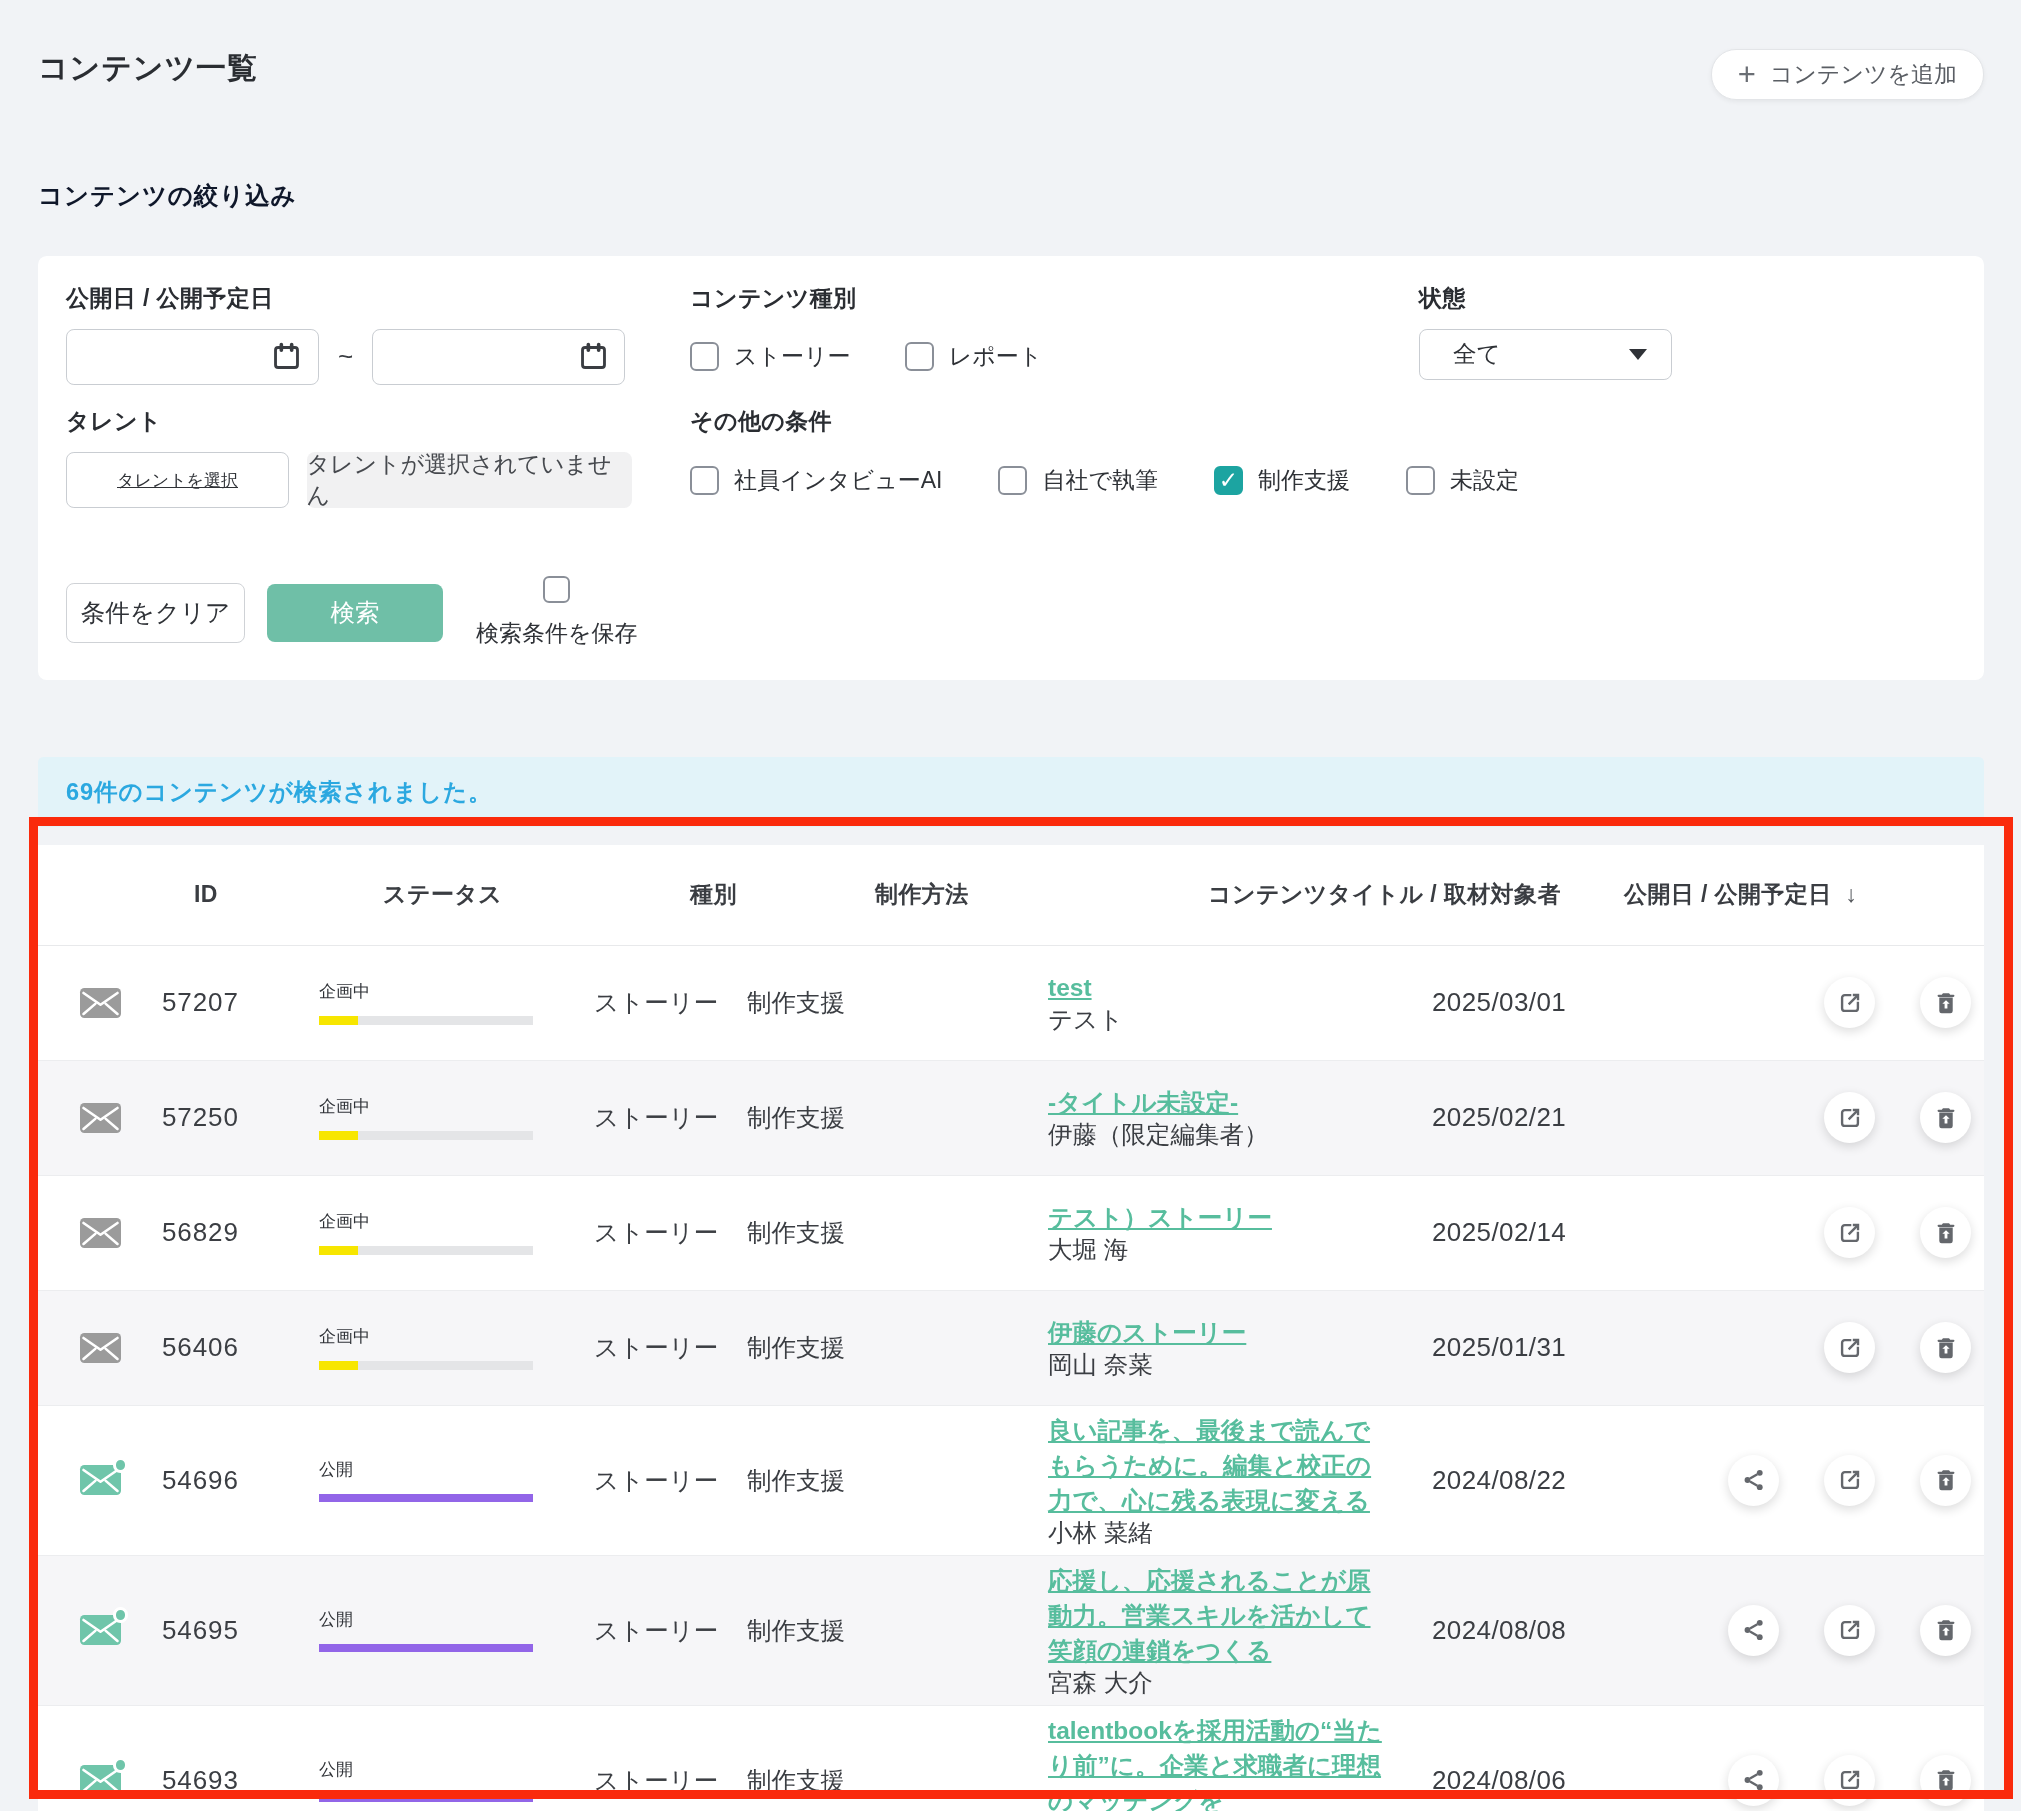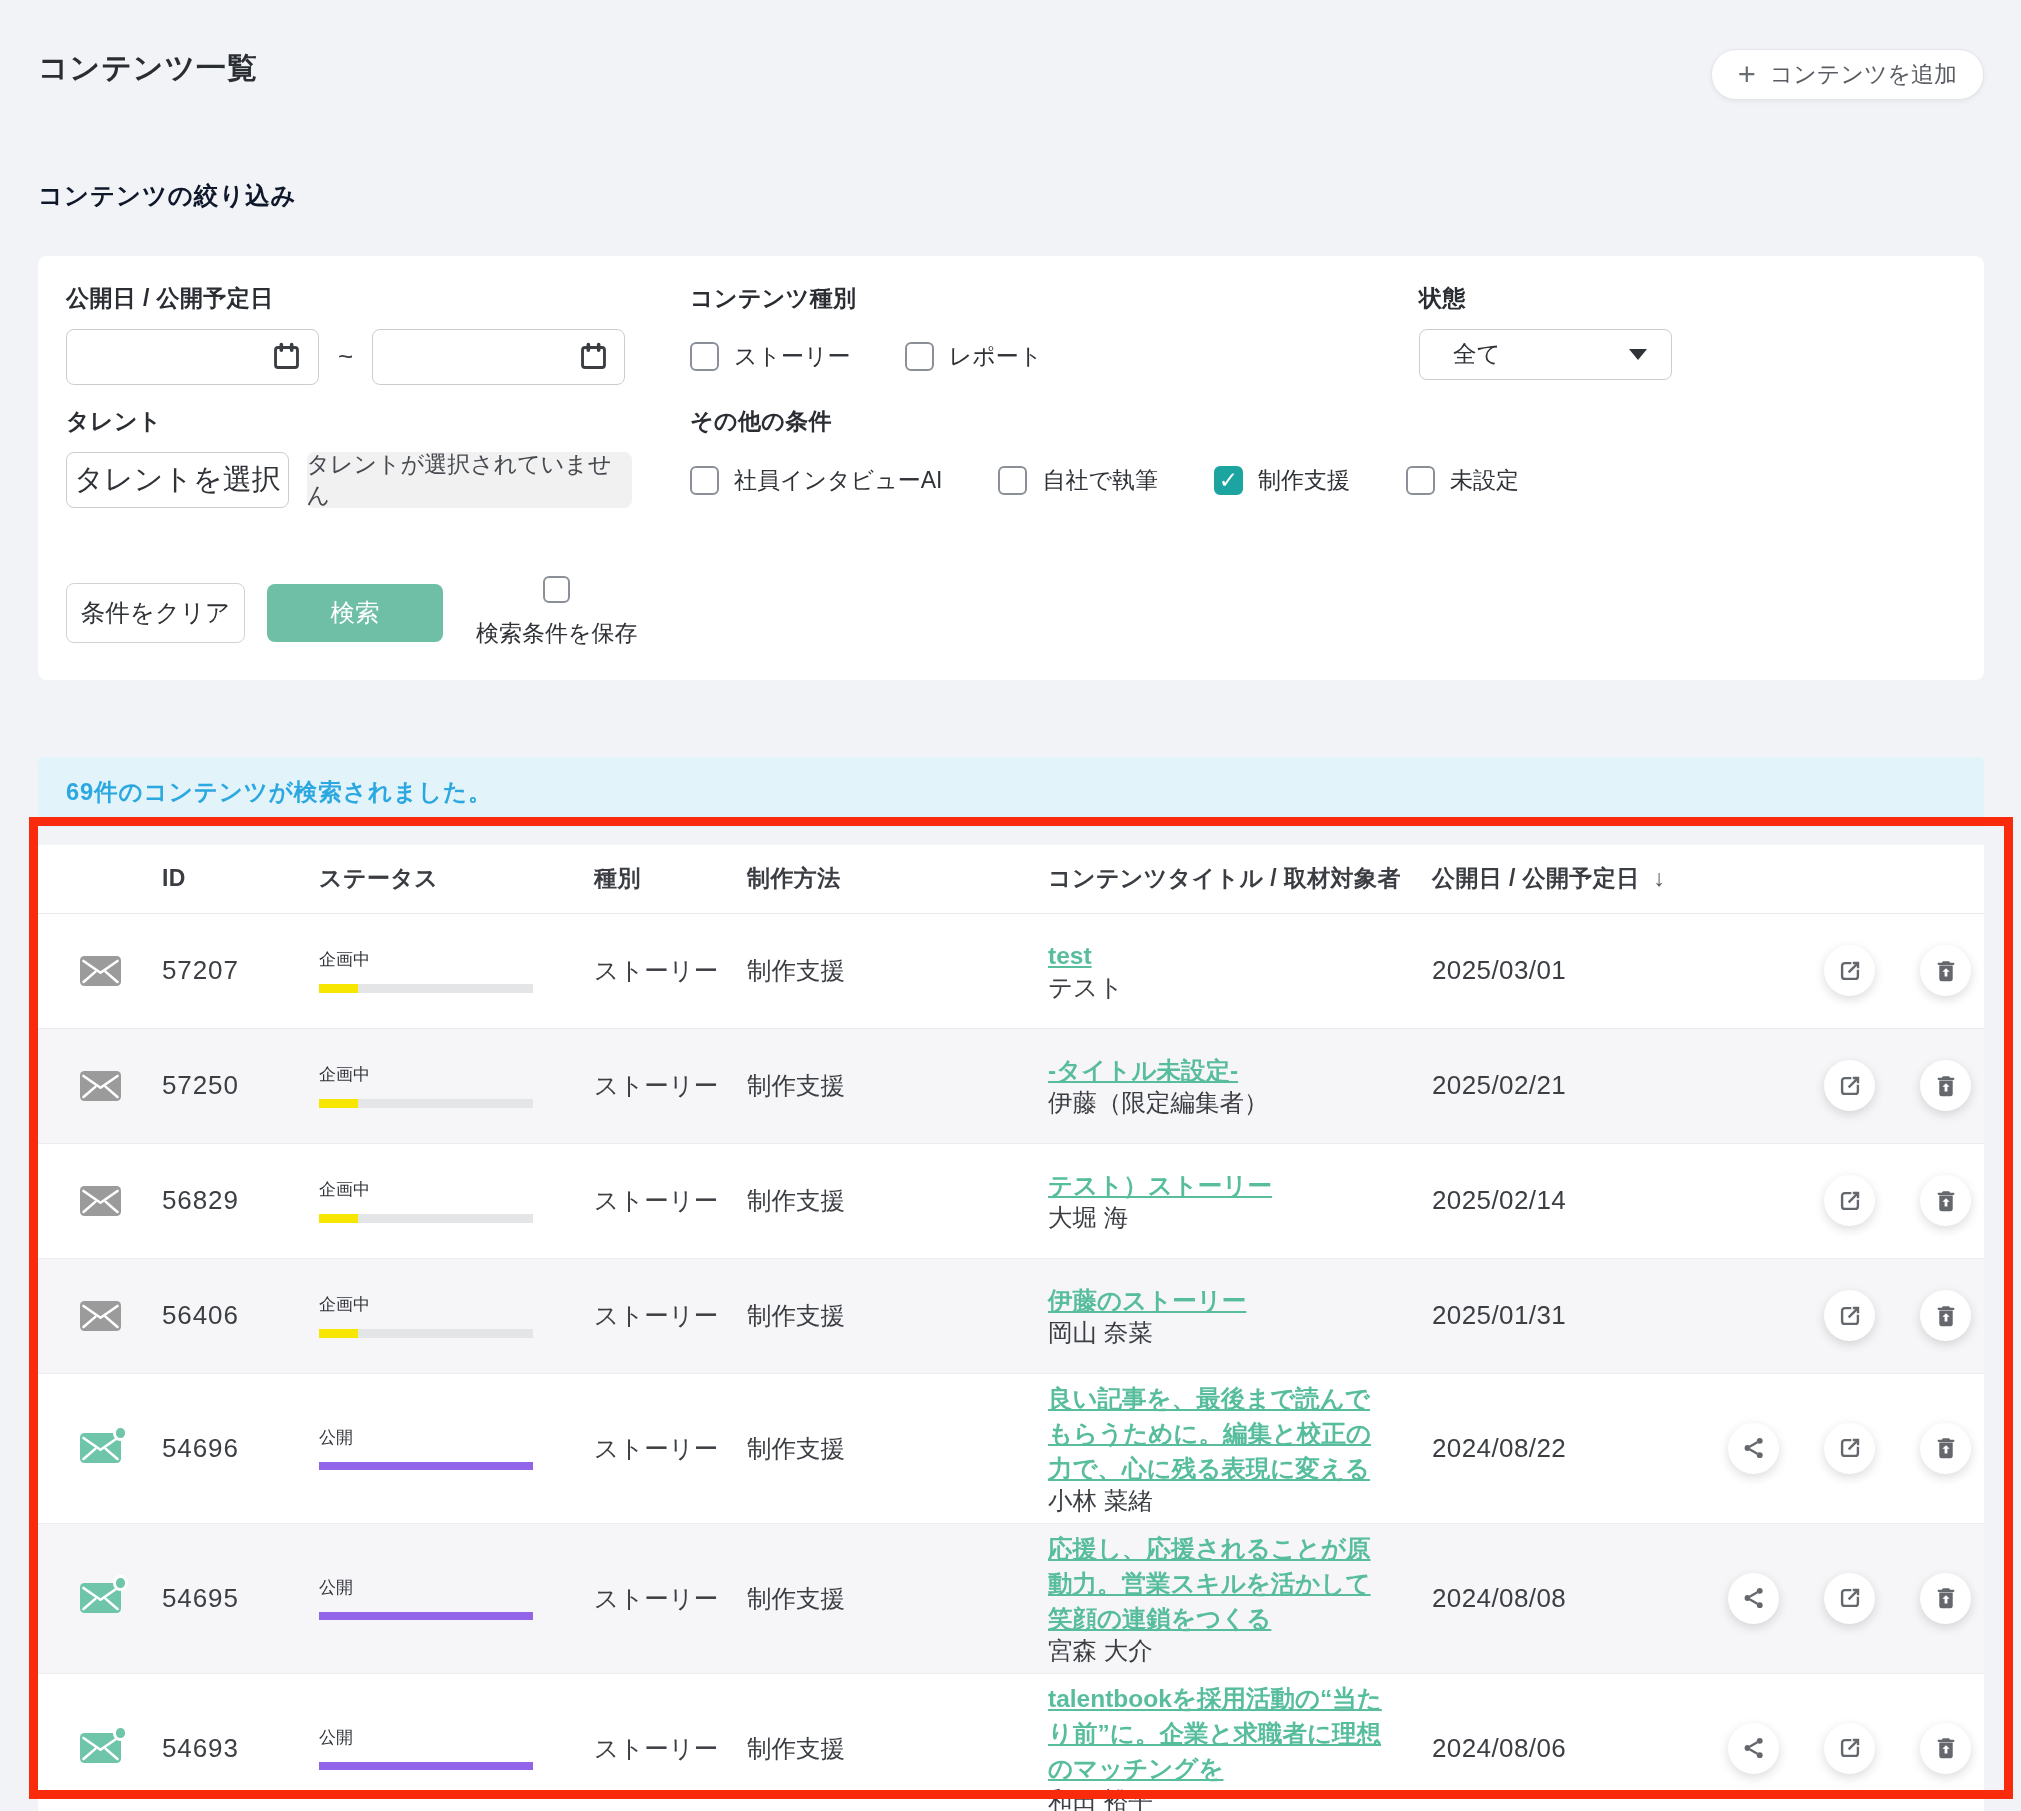--- a/index.html
+++ b/index.html
@@ -58,21 +58,21 @@
   }
   .select-value { font-size: 23.6px; color: #2F3237; }
   .caret-down {
     width: 0; height: 0; border-left: 9.6px solid transparent;
     border-right: 9.6px solid transparent; border-top: 11.4px solid #2F3237;
   }
   .f-row2 { margin-top: 24.5px; }
   .talent-row { display: flex; align-items: center; }
   .talent-btn {
     width: 223px; height: 56px; background: #fff; border: 1.7px solid #C9CDD2;
-    border-radius: 7.9px; font-size: 29px; color: #2F3237; cursor: pointer; font-family: inherit;
+    border-radius: 7.9px; font-size: 17px; color: #2F3237; cursor: pointer; font-family: inherit; text-decoration: underline;
   }
   .talent-empty {
     margin-left: 17.5px; width: 325px; height: 56px; background: #F1F1F2;
     border-radius: 7.9px; display: flex; align-items: center; justify-content: center;
     font-size: 23px; color: #46494E;
   }
   .f-footer { display: flex; align-items: center; margin-top: 68px; }
   .clear-btn {
     width: 179px; height: 60px; background: #fff; border: 1.7px solid #CFD2D6;
     border-radius: 7.9px; font-size: 24.5px; color: #2F3237; cursor: pointer; font-family: inherit;
@@ -91,21 +91,21 @@
   }
   .info-text { font-size: 23.6px; font-weight: bold; letter-spacing: 0.9px; }
 
   
   .content-table { margin-top: 17.5px; background: #fff; }
   .t-header, .t-row {
     display: grid;
     grid-template-columns: 124px 157px 275px 153px 301px 384px 264px 288px;
     align-items: center;
   }
-  .t-header { height: 69px; border-bottom: 1.7px solid #E8E9EB; }
+  .t-header { height: 101px; border-bottom: 1.7px solid #E8E9EB; gap: 32px; }
   .th { font-size: 23px; font-weight: bold; color: #3A3D42; letter-spacing: 0.4px; }
   .th-date { display: flex; align-items: center; gap: 14px; }
   .sort-arrow { font-size: 23px; color: #55585D; font-weight: normal; }
   .t-row { min-height: 115px; border-bottom: 1.7px solid #ECEDEF; }
   .t-row.tall { min-height: 150px; }
   .t-row.shaded { background: #F6F6F8; }
   .cell { font-size: 24.5px; color: #3B3E43; }
   .c-icon { display: flex; justify-content: center; }
   .c-id { font-size: 26px; letter-spacing: 0.9px; }
   .status-label { font-size: 17px; color: #2F3237; }

